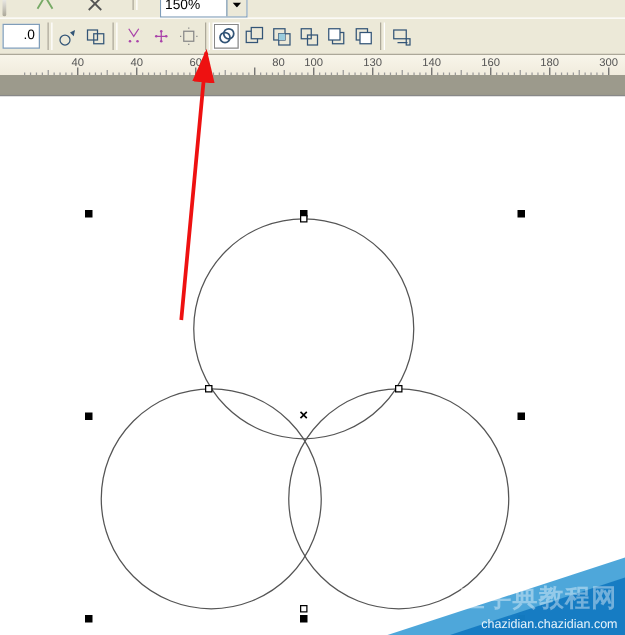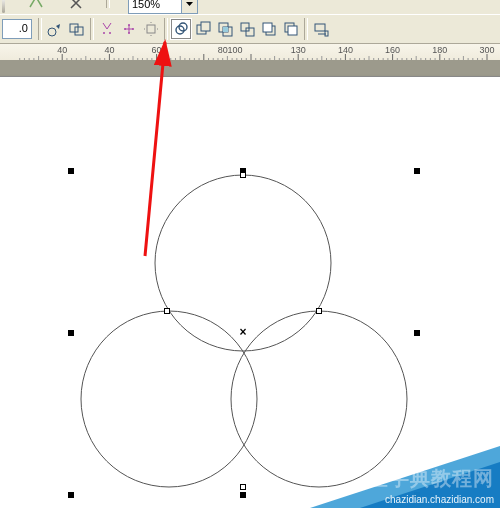--- a/index.html
+++ b/index.html
@@ -427,21 +427,21 @@
         <line x1="468.12" x2="468.12" y1="14" y2="18" stroke="#999"></line>
         <line x1="472.84" x2="472.84" y1="14" y2="18" stroke="#999"></line>
         <line x1="477.56" x2="477.56" y1="14" y2="18" stroke="#999"></line>
         <line x1="482.28" x2="482.28" y1="14" y2="18" stroke="#999"></line>
       </svg>
 
 <span class="tick-label" style="left: 62.2px;">40</span>
       <span class="tick-label" style="left: 109.4px;">40</span>
       <span class="tick-label" style="left: 156.6px;">60</span>
       <span class="tick-label" style="left: 203.8px; margin-left: 19px;">80</span>
-      <span class="tick-label" style="left: 235px;">100</span>
+      <span class="tick-label" style="left: 251px;">100</span>
       <span class="tick-label" style="left: 298.2px;">130</span>
       <span class="tick-label" style="left: 345.4px;">140</span>
       <span class="tick-label" style="left: 392.6px;">160</span>
       <span class="tick-label" style="left: 439.8px;">180</span>
       <span class="tick-label" style="left: 487px;">300</span>
     </div>
 
 <div class="workarea">
   <div class="page">
 

